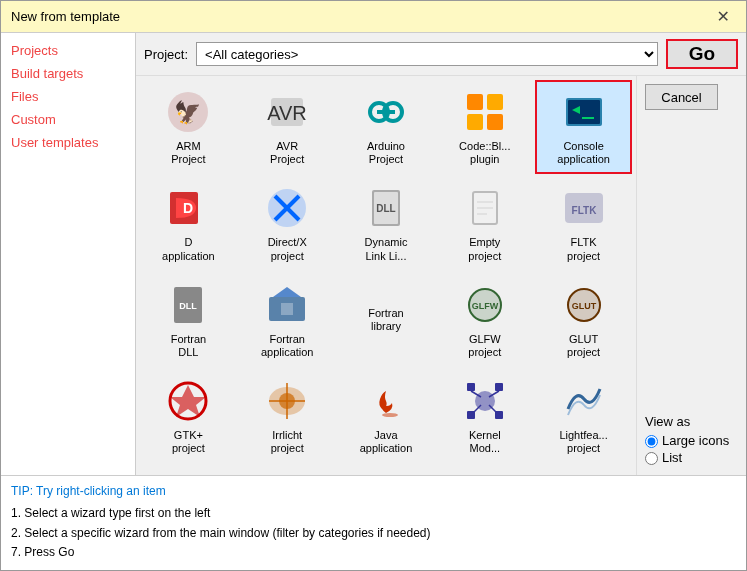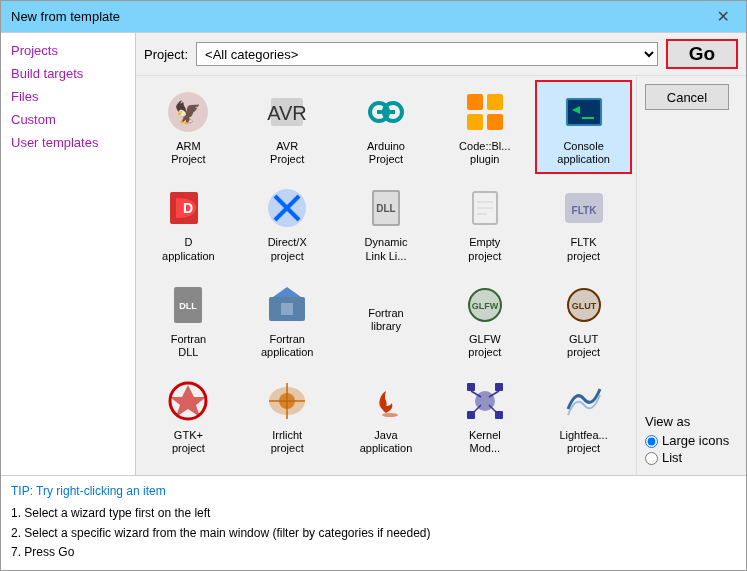--- a/index.html
+++ b/index.html
@@ -15,21 +15,21 @@
     .dialog {
       width: 747px;
       height: 571px;
       background: #f0f0f0;
       border: 1px solid #999;
       box-shadow: 2px 2px 10px rgba(0,0,0,0.4);
       display: flex;
       flex-direction: column;
     }
     .title-bar {
-      background: #7dd3fc;
+      background: #fef9c3;
       border-bottom: 1px solid #ccc;
       padding: 6px 10px;
       display: flex;
       justify-content: space-between;
       align-items: center;
       height: 32px;
     }
     .title-bar-title {
       font-size: 13px;
       color: #000;
@@ -52,21 +52,21 @@
     .sidebar {
       width: 135px;
       min-width: 135px;
       background: #fff;
       border-right: 1px solid #ccc;
       padding: 6px 0;
     }
     .sidebar-item {
       padding: 4px 10px;
       cursor: pointer;
-      color: #a21caf;
+      color: #ef4444;
       font-size: 13px;
     }
 
     
     .main-area {
       flex: 1;
       display: flex;
       flex-direction: column;
       overflow: hidden;
     }
@@ -146,21 +146,21 @@
       width: 110px;
       min-width: 110px;
       display: flex;
       flex-direction: column;
       padding: 8px;
       gap: 10px;
       border-left: 1px solid #ddd;
       background: #f0f0f0;
     }
     .cancel-button {
-      width: 84px;
+      width: 73px;
       height: 26px;
       background: #e1e1e1;
       border: 1px solid #999;
       font-size: 13px;
       cursor: pointer;
     }
     .view-as-group {
       margin-top: auto;
     }
     .view-as-title { font-size: 13px; margin-bottom: 4px; }

